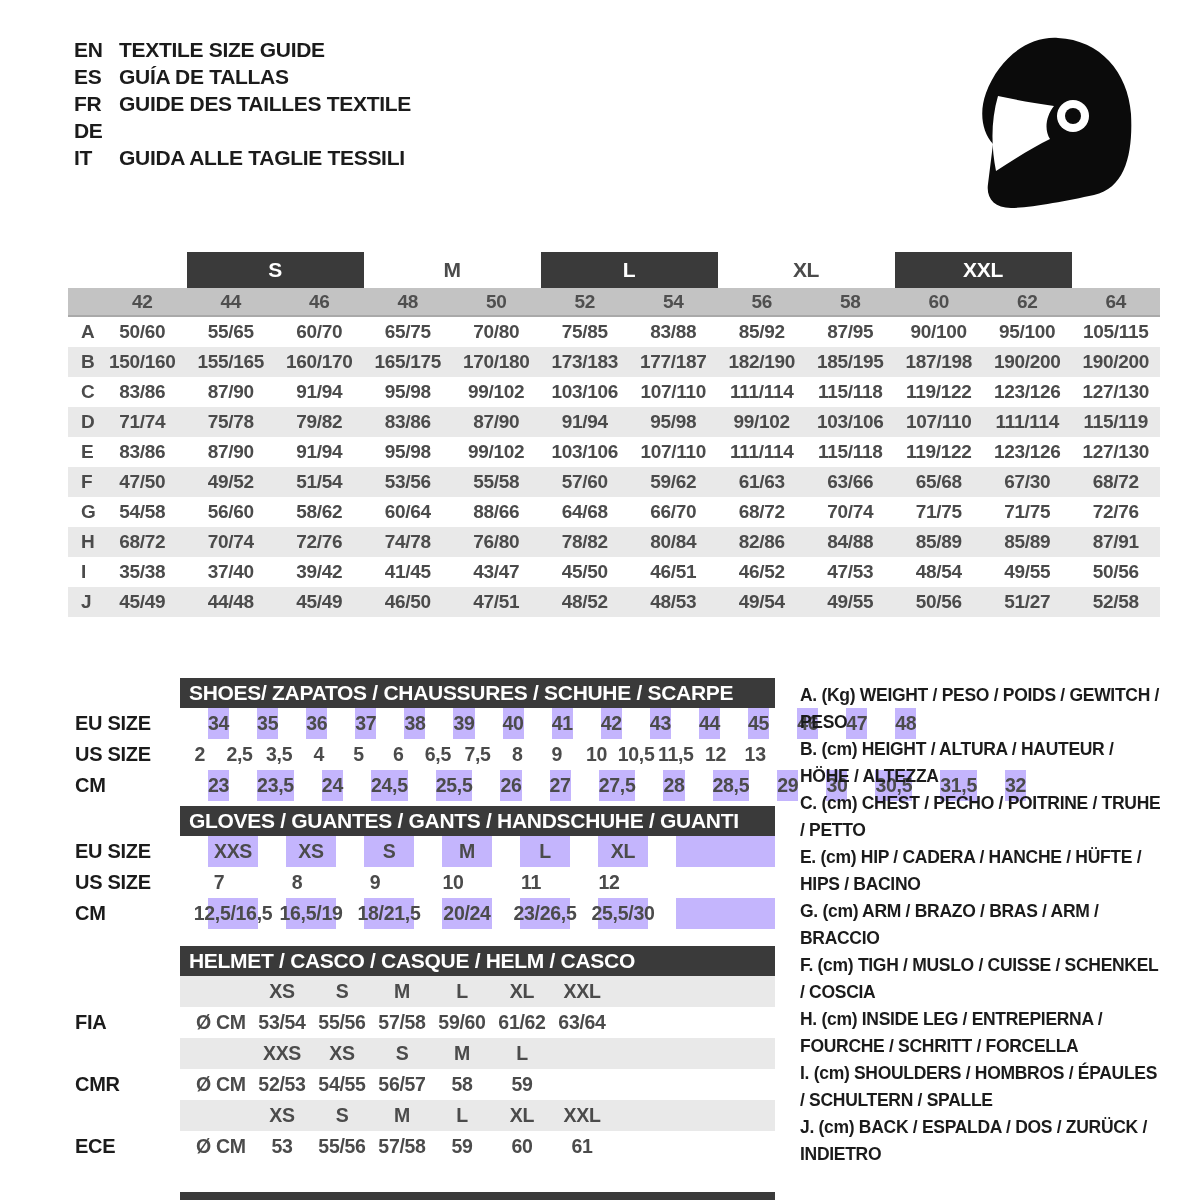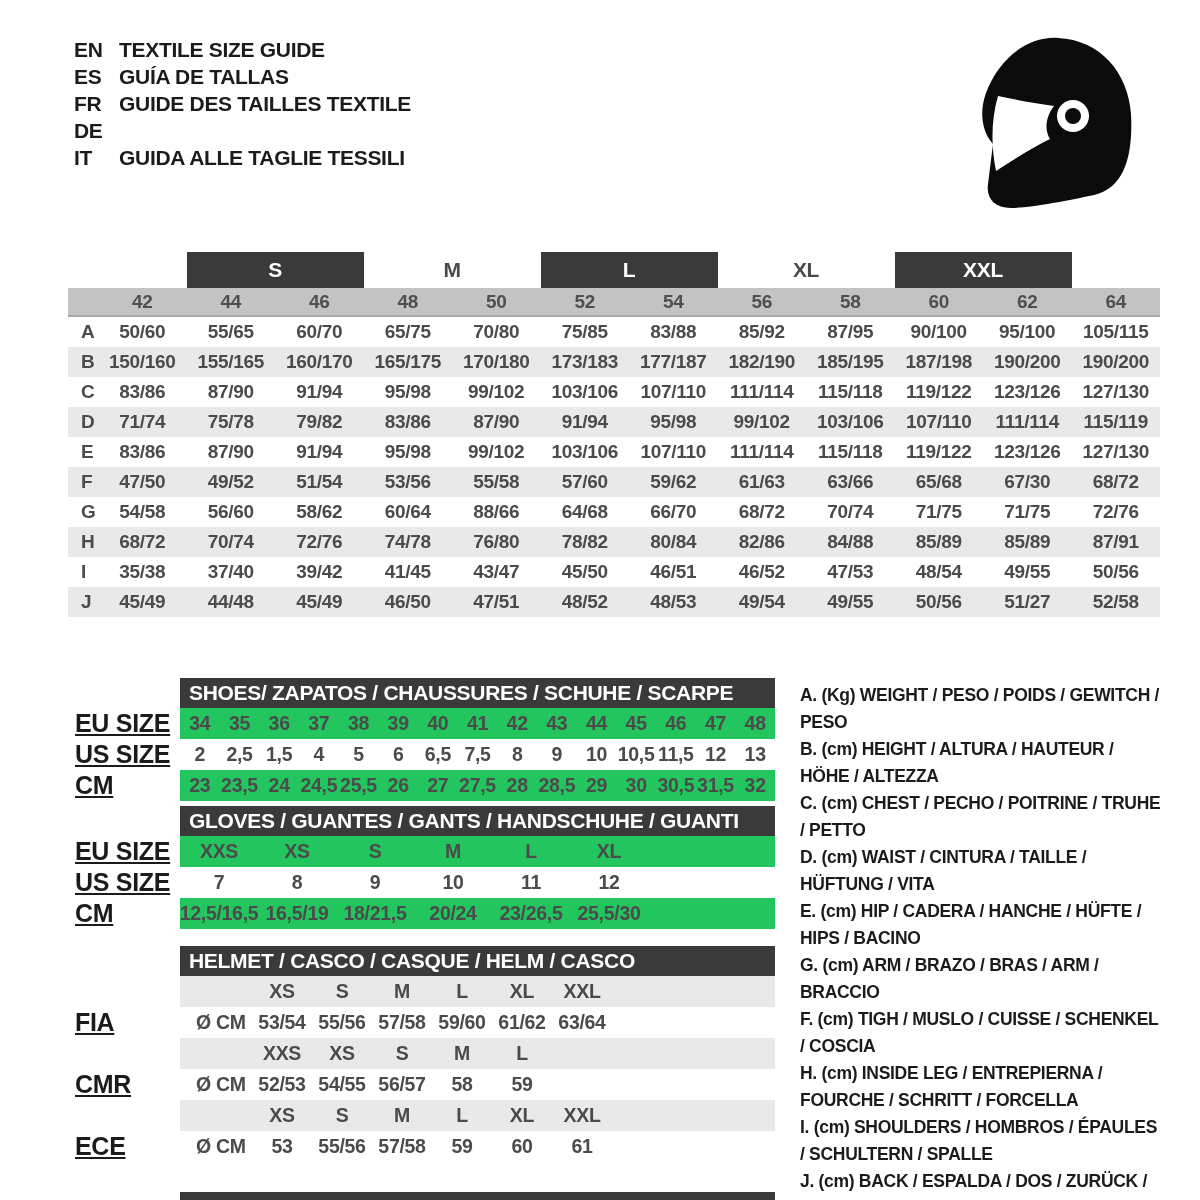--- a/index.html
+++ b/index.html
@@ -29,23 +29,23 @@
   
   .sub{position:absolute;left:68px;width:707px;}
   .sub-shoes{top:678px;}
   .sub-gloves{top:806px;}
   .sub-helmet{top:946px;}
   .bar{margin-left:112px;height:30px;background:#3a3a3a;color:#fff;display:flex;align-items:center;
        padding-left:9px;font-size:21px;box-sizing:border-box;}
   .s-row{display:grid;height:31px;}
   .cols15{grid-template-columns:112px repeat(15,1fr);}
   .cols6{grid-template-columns:112px repeat(6,78px) 1fr;}
-  .side-label{display:flex;align-items:center;padding-left:7px;color:#1b1b1b;font-size:25px;text-decoration:underline;}
+  .side-label{display:flex;align-items:center;padding-left:7px;color:#1b1b1b;font-size:20px;}
   .s-cell{display:flex;align-items:center;justify-content:center;font-size:19.5px;white-space:nowrap;}
-  .s-row.banded > div:not(.side-label){background:#22c55e;}
+  .s-row.banded > div:not(.side-label){background:#c4b5fd;margin-left:28px;}
   .h-row{display:grid;grid-template-columns:112px 72px repeat(6,60px) 1fr;height:31px;}
   .h-cell{display:flex;align-items:center;justify-content:center;font-size:19.5px;white-space:nowrap;}
   .h-row.banded > div:not(.side-label){background:#e9e9e9;}
   .h-cell.unit{justify-content:flex-start;padding-left:16px;}
   .bottom-crop{position:absolute;left:180px;top:1192px;width:595px;height:10px;background:#3a3a3a;}
   
   .legend{position:absolute;left:800px;top:682px;width:366px;font-size:17.5px;line-height:27px;color:#1b1b1b;}
   .legend-item{margin:0;}
 </style>
 </head>
@@ -288,21 +288,21 @@
           <div class="s-cell">44</div>
           <div class="s-cell">45</div>
           <div class="s-cell">46</div>
           <div class="s-cell">47</div>
           <div class="s-cell">48</div>
         </div>
         <div class="s-row cols15">
           <div class="side-label">US SIZE</div>
           <div class="s-cell">2</div>
           <div class="s-cell">2,5</div>
-          <div class="s-cell">1,5</div>
+          <div class="s-cell">3,5</div>
           <div class="s-cell">4</div>
           <div class="s-cell">5</div>
           <div class="s-cell">6</div>
           <div class="s-cell">6,5</div>
           <div class="s-cell">7,5</div>
           <div class="s-cell">8</div>
           <div class="s-cell">9</div>
           <div class="s-cell">10</div>
           <div class="s-cell">10,5</div>
           <div class="s-cell">11,5</div>
@@ -435,21 +435,20 @@
           <div class="h-cell">61</div>
           <div class="h-cell"></div>
         </div>
       </div>
   </section>
 
   <div class="legend">
       <div class="legend-item">A. (Kg) WEIGHT / PESO / POIDS / GEWITCH / PESO</div>
       <div class="legend-item">B. (cm) HEIGHT / ALTURA / HAUTEUR / HÖHE / ALTEZZA</div>
       <div class="legend-item">C. (cm) CHEST / PECHO / POITRINE / TRUHE / PETTO</div>
-      <div class="legend-item">D. (cm) WAIST / CINTURA / TAILLE / HÜFTUNG / VITA</div>
       <div class="legend-item">E. (cm) HIP / CADERA / HANCHE / HÜFTE / HIPS /  BACINO</div>
       <div class="legend-item">G. (cm) ARM  / BRAZO / BRAS / ARM / BRACCIO</div>
       <div class="legend-item">F. (cm) TIGH / MUSLO / CUISSE / SCHENKEL / COSCIA</div>
       <div class="legend-item">H. (cm) INSIDE LEG / ENTREPIERNA / FOURCHE / SCHRITT / FORCELLA</div>
       <div class="legend-item">I.  (cm) SHOULDERS / HOMBROS / ÉPAULES / SCHULTERN / SPALLE</div>
       <div class="legend-item">J. (cm) BACK / ESPALDA / DOS / ZURÜCK / INDIETRO</div>
     </div>
 
   <div class="bottom-crop"></div>
 

